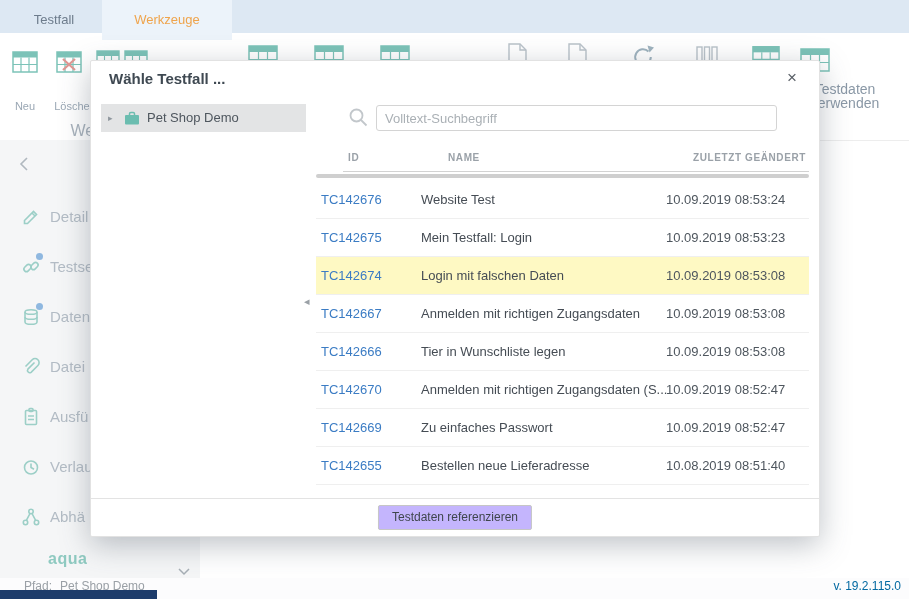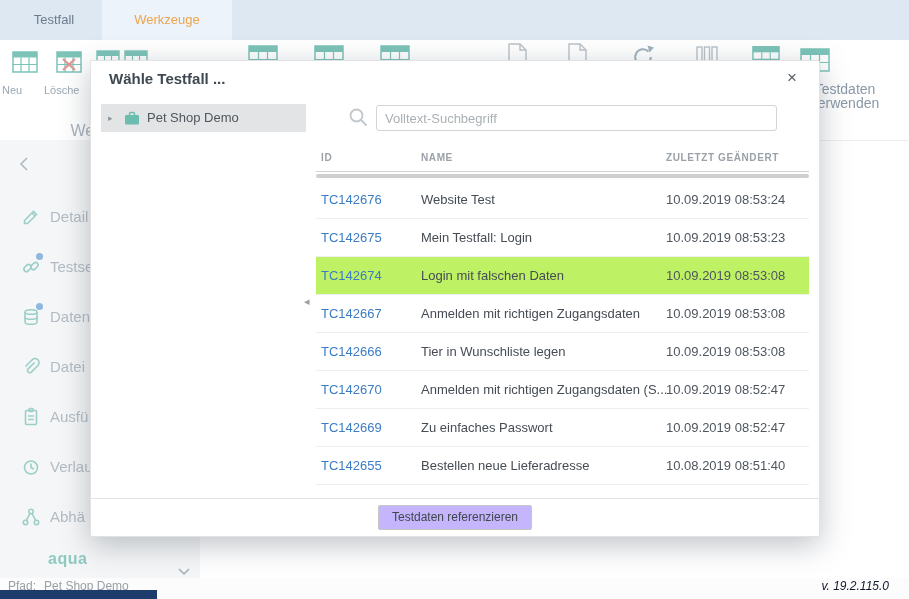--- a/index.html
+++ b/index.html
@@ -1,71 +1,71 @@
 <!DOCTYPE html>
 <html><head>
 <meta charset="utf-8">
 <style>
   html,body{margin:0;padding:0;background:#e9e9e9;}
   .stage{position:relative;width:909px;height:599px;background:#ffffff;overflow:hidden;
          font-family:"Liberation Sans",sans-serif;}
 
   
-  .tabbar{position:absolute;left:0;top:0;width:909px;height:40px;background:#dde8f3;}
+  .tabbar{position:absolute;left:0;top:0;width:909px;height:33px;background:#dde8f3;}
   .tab{position:absolute;top:0;height:40px;line-height:40px;text-align:center;font-size:13px;cursor:pointer;}
   .tab-testfall{left:8px;width:92px;color:#6d7c8c;}
   .tab-werkzeuge{left:102px;width:130px;background:#ecf3fa;color:#efa44c;}
 
   
   .ribbon{position:absolute;left:0;top:40px;width:909px;height:100px;background:#ffffff;border-bottom:1px solid #ededed;}
-  .ribbon .rlabel{position:absolute;font-size:11px;color:#9aa7b4;text-align:left;white-space:nowrap;}
+  .ribbon .rlabel{position:absolute;font-size:11px;color:#9aa7b4;text-align:center;white-space:nowrap;margin-top:16px;}
   .ribbon .ricon{position:absolute;}
   .grouplabel{position:absolute;left:26px;top:82px;width:78px;text-align:right;font-size:16px;color:#a8b2bc;}
   .rright-label{position:absolute;left:790px;top:42px;width:110px;text-align:center;font-size:14px;color:#8a98a6;line-height:14px;}
 
   
   .sidebar{position:absolute;left:0;top:140px;width:200px;height:438px;background:#f5f6f7;}
   .side-collapse{position:absolute;left:18px;top:16px;width:14px;height:18px;cursor:pointer;}
   .sitem{position:absolute;left:0;width:200px;height:34px;cursor:pointer;}
   .sitem .sicon{position:absolute;left:21px;top:7px;}
   .sitem .slabel{position:absolute;left:50px;top:0;line-height:34px;font-size:15px;color:#b3bcc5;white-space:nowrap;}
   .sitem .dot{position:absolute;left:36px;top:3px;width:7px;height:7px;border-radius:50%;background:#8fb8e0;}
   .brand{position:absolute;left:48px;top:410px;font-size:16px;font-weight:bold;letter-spacing:.5px;color:#8fcac1;}
   .brand-chevron{position:absolute;left:178px;top:422px;cursor:pointer;}
 
   
   .statusbar{position:absolute;left:0;top:578px;width:909px;height:21px;background:#fcfcfd;}
-  .status-path{position:absolute;left:8px;top:1px;font-size:12px;color:#9aa0a6;}
+  .status-path{position:absolute;left:24px;top:1px;font-size:12px;color:#9aa0a6;}
   .status-path .pv{margin-left:8px;}
-  .status-version{position:absolute;right:20px;top:1px;font-size:12px;color:#0f172a;font-style:italic;}
+  .status-version{position:absolute;right:8px;top:1px;font-size:12px;color:#0369a1;}
   .navy-strip{position:absolute;left:0;top:590px;width:157px;height:9px;background:#1d3c6b;z-index:5;}
 
   
   .modal{position:absolute;left:90px;top:60px;width:728px;height:475px;background:#ffffff;z-index:10;
          border:1px solid #e2e2e2;border-radius:2px;box-shadow:0 8px 30px rgba(70,80,95,.35);}
   .m-title{position:absolute;left:18px;top:9px;font-size:15px;font-weight:600;color:#3f4952;}
   .m-close{position:absolute;left:690px;top:6px;width:22px;height:22px;line-height:22px;text-align:center;
            font-size:17px;color:#5a6067;cursor:pointer;}
   .tree-item{position:absolute;left:10px;top:43px;width:205px;height:28px;background:#e3e4e5;cursor:pointer;}
   .tree-expand{position:absolute;left:7px;top:0;line-height:28px;font-size:9px;color:#8f979e;}
   .tree-icon{position:absolute;left:21px;top:5px;}
   .tree-label{position:absolute;left:46px;top:0;line-height:28px;font-size:13px;color:#4e565e;white-space:nowrap;}
   .search-icon{position:absolute;left:257px;top:46px;}
   .search-input{position:absolute;left:285px;top:44px;width:401px;height:26px;box-sizing:border-box;
                 border:1px solid #d4d4d4;border-radius:3px;padding:0 8px;font-size:13px;color:#454c54;
                 font-family:"Liberation Sans",sans-serif;outline:none;}
   .search-input::placeholder{color:#aab0b5;}
   .mtable{position:absolute;left:225px;top:84px;width:493px;}
-  .thead{position:relative;height:26px;border-bottom:1px solid #d2d2d2;}
+  .thead{position:relative;height:26px;border-bottom:1px solid #d2d2d2;margin-left:27px;}
   .th{position:absolute;top:0;line-height:26px;font-size:10px;font-weight:bold;letter-spacing:.6px;color:#9aa1a8;white-space:nowrap;}
   .th-id{left:5px;} .th-name{left:105px;text-align:right;} .th-date{left:350px;}
   .hscroll{margin-top:2px;height:4px;width:493px;background:#cfcfcf;border-radius:2px;}
   .tbody{margin-top:3px;}
   .trow{position:relative;height:37px;border-bottom:1px solid #efefef;cursor:pointer;}
-  .trow.selected{background:#bef264;text-align:right;}
+  .trow.selected{background:#fef9c3;text-align:right;}
   .trow span{position:absolute;top:0;line-height:37px;font-size:13px;white-space:nowrap;}
   .cid{left:5px;color:#3b7cc4;}
   .cname{left:105px;color:#454c54;}
   .cdate{left:350px;color:#4e565e;}
   .panel-collapse{position:absolute;left:213px;top:234px;font-size:11px;color:#9aa0a6;cursor:pointer;}
   .m-footer-line{position:absolute;left:0;top:437px;width:728px;height:1px;background:#e3e3e3;}
   .m-footer-btn{position:absolute;left:50%;transform:translateX(-50%);top:444px;height:25px;line-height:23px;
                 padding:0 13px;border:1px solid #c6c6c6;border-radius:2px;background:#c4b5fd;font-size:12px;
                 color:#3f464d;font-family:"Liberation Sans",sans-serif;cursor:pointer;white-space:nowrap;}
 </style>

